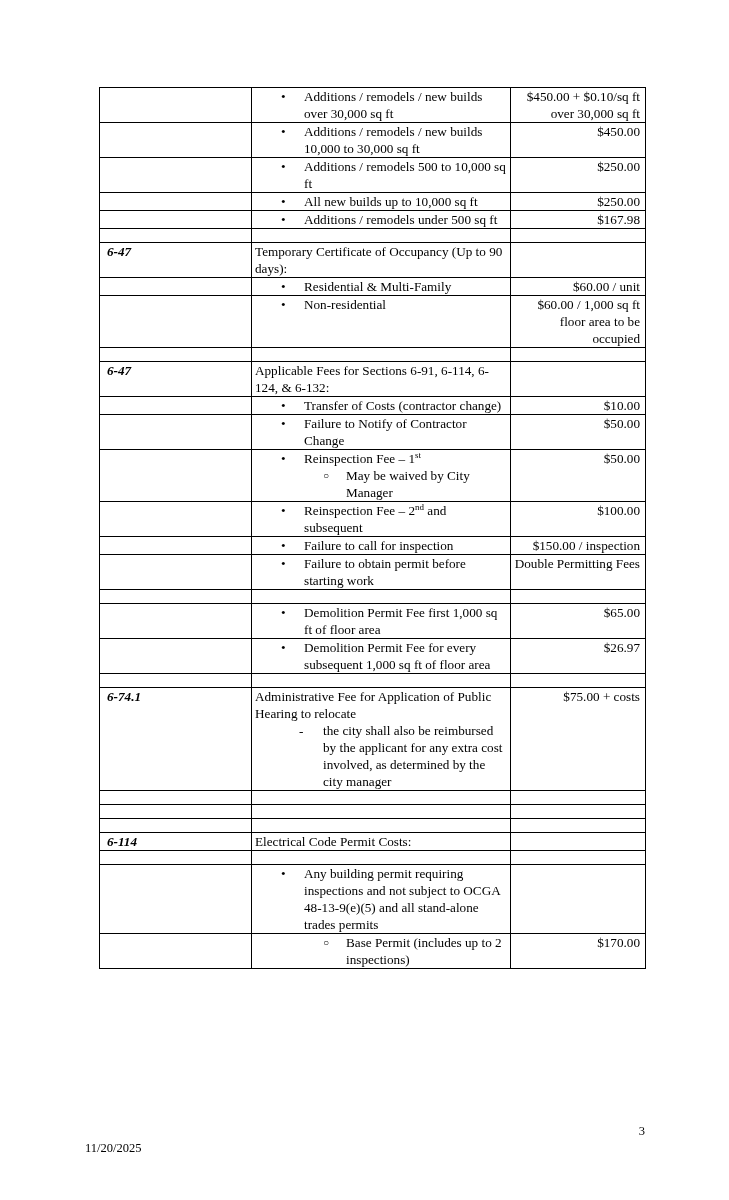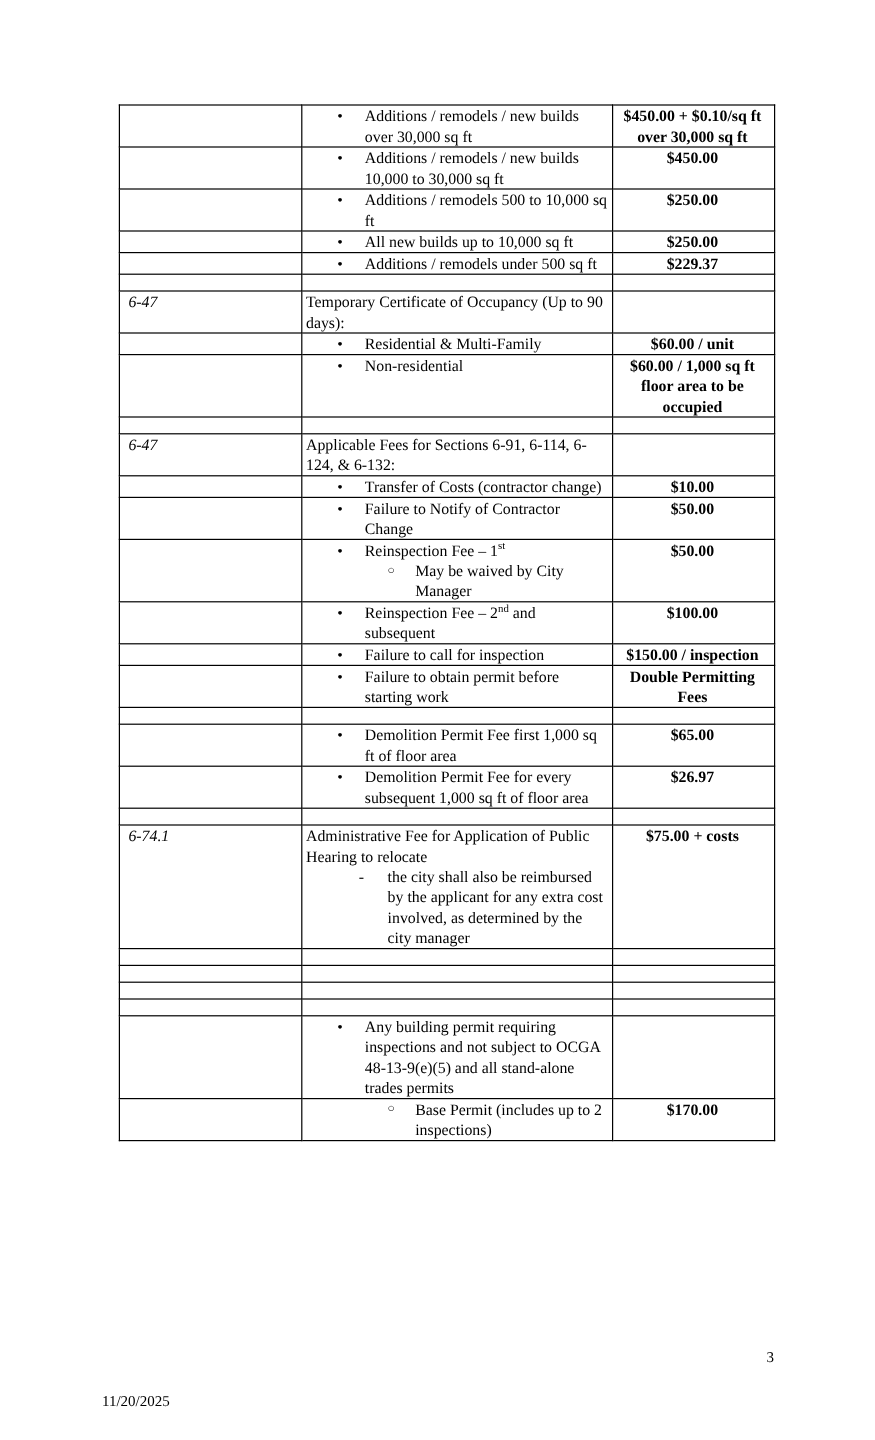--- a/index.html
+++ b/index.html
@@ -13,39 +13,39 @@
     border-collapse:collapse; table-layout:fixed;
   }
   .doc-table td {
     border:1px solid #000; vertical-align:top;
     padding:0 3px; line-height:17px;
     overflow:hidden;
   }
   .col-section { width:152px; }
   .col-desc    { width:259px; }
   .col-fee     { width:135px; }
-  td.section { font-weight:normal; font-style:italic; padding-left:7px; }
-  td.fee     { text-align:center; padding-right:5px;font-weight:bold; }
+  td.section { font-weight:bold; font-style:italic; padding-left:7px; }
+  td.fee     { text-align:right; padding-right:5px; }
   tr.spacer td { height:13px; }
   .item { display:flex; }
   .item .glyph { flex:0 0 auto; text-align:left; }
   .item.bullet { margin-left:26px; }
   .item.bullet .glyph { width:23px; }
   .item.circle { margin-left:68px; }
   .item.circle .glyph { width:23px; font-size:10px; line-height:17px; }
   .item.dash   { margin-left:44px; }
   .item.dash .glyph { width:24px; }
   .itext { flex:1 1 auto; }
   sup { font-size:9px; line-height:0; vertical-align:super; }
   .page-number {
     position:absolute; left:99px; top:1124px; width:546px;
     text-align:right; font-size:12.5px;
   }
   .footer-date {
-    position:absolute; left:85px; top:1141px; font-size:12.5px;margin-top:20px;
+    position:absolute; left:85px; top:1141px; font-size:12.5px;
   }
 </style>
 </head>
 <body>
 
 <table class="doc-table">
   <colgroup>
     <col class="col-section">
     <col class="col-desc">
     <col class="col-fee">
@@ -92,21 +92,21 @@
         <td class="fee">$250.00</td>
       </tr>
       <tr>
         <td class="section"></td>
         <td class="desc">
           <div class="item bullet">
             <span class="glyph">•</span>
             <span class="itext">Additions / remodels under 500 sq ft</span>
           </div>
         </td>
-        <td class="fee">$229.37</td>
+        <td class="fee">$167.98</td>
       </tr>
       <tr class="spacer">
         <td class="section"></td>
         <td class="desc"></td>
         <td class="fee"></td>
       </tr>
       <tr>
         <td class="section">6-47</td>
         <td class="desc">
           <div>Temporary Certificate of Occupancy (Up to 90 days):</div>
@@ -256,20 +256,27 @@
         <td class="fee"></td>
       </tr>
       <tr class="spacer">
         <td class="section"></td>
         <td class="desc"></td>
         <td class="fee"></td>
       </tr>
       <tr class="spacer">
         <td class="section"></td>
         <td class="desc"></td>
+        <td class="fee"></td>
+      </tr>
+      <tr>
+        <td class="section">6-114</td>
+        <td class="desc">
+          <div>Electrical Code Permit Costs:</div>
+        </td>
         <td class="fee"></td>
       </tr>
       <tr class="spacer">
         <td class="section"></td>
         <td class="desc"></td>
         <td class="fee"></td>
       </tr>
       <tr>
         <td class="section"></td>
         <td class="desc">

